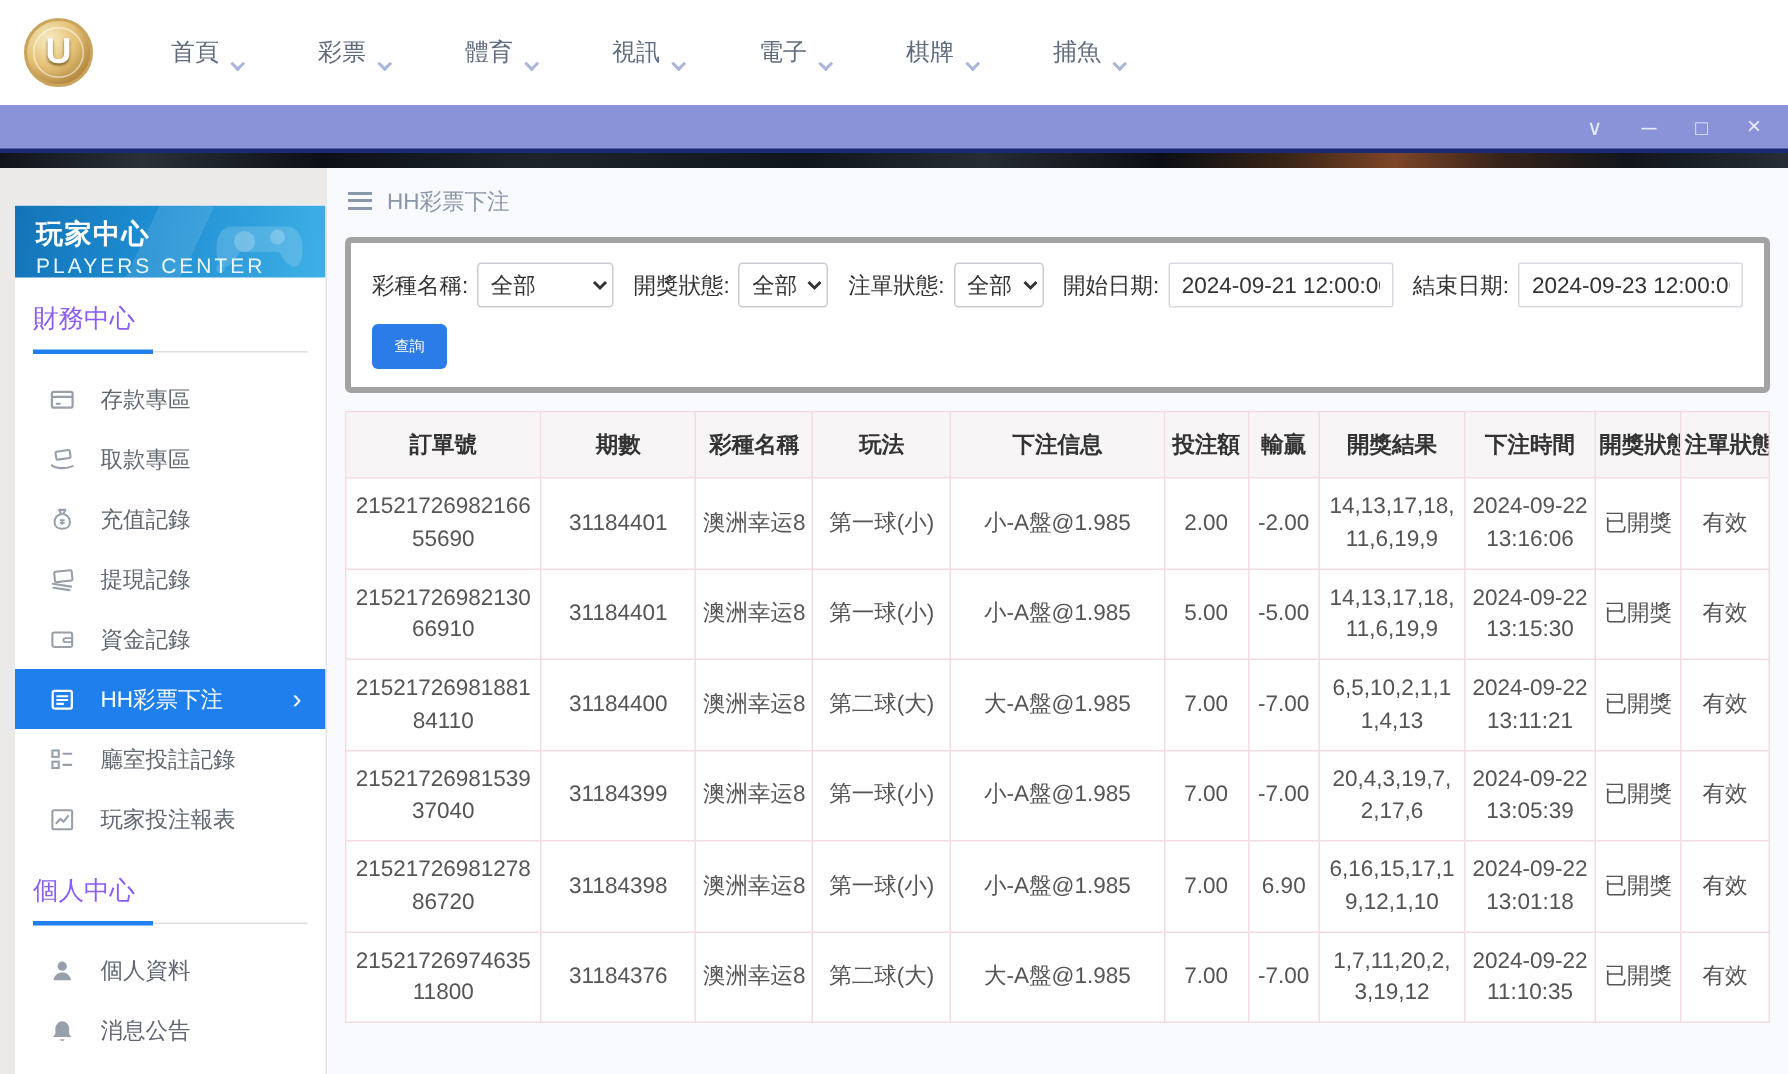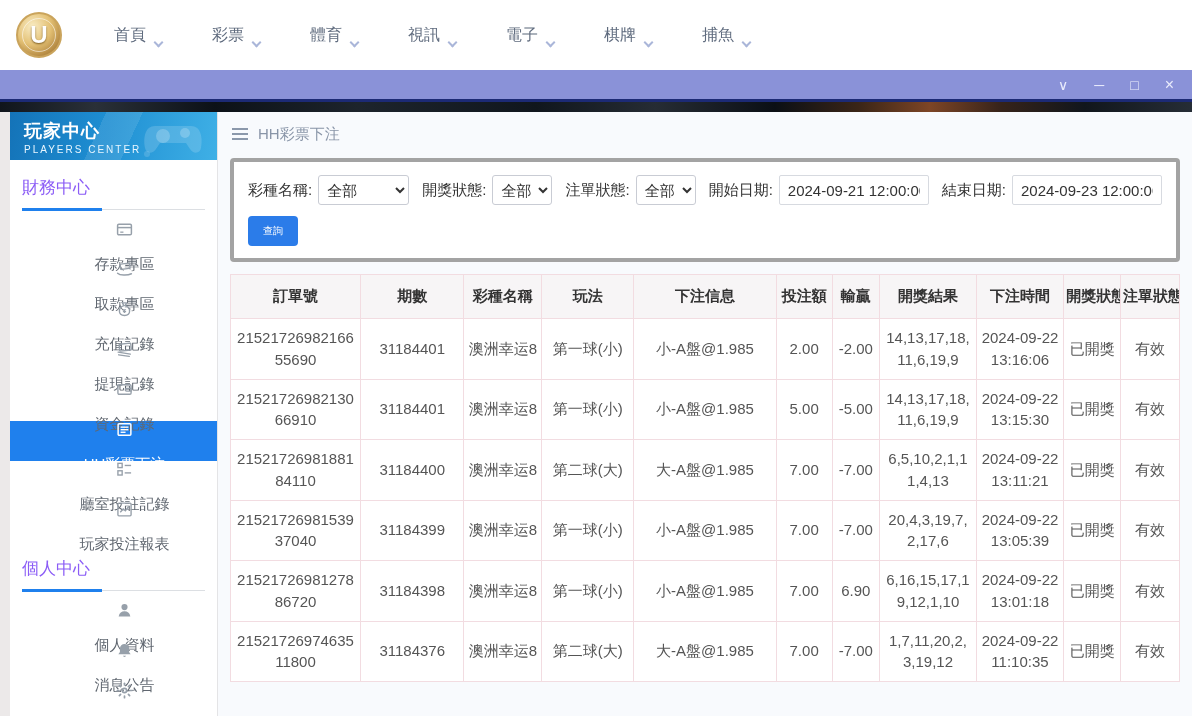--- a/index.html
+++ b/index.html
@@ -30,34 +30,34 @@
 
   
   .darkstrip { height:10px; flex:0 0 auto;
     background:linear-gradient(90deg,#10151c 0%,#2a3038 8%,#0c1117 18%,#1d242c 30%,#10161d 45%,#262c34 55%,#0b0f15 65%,#3a2517 72%,#7d4526 78%,#36231a 84%,#11161c 91%,#262d36 100%); }
 
   
   .content { flex:1 1 auto; display:flex; overflow:hidden; background:#ece9e9; }
 
   
   .sidebar { width:208px; margin-left:10px; background:#ffffff; flex:0 0 auto; overflow:hidden;
-             border-right:1px solid #e4e4e6; }
+             border-right:1px solid #e4e4e6;margin-top:25px; }
   .side-head { height:48px; position:relative; overflow:hidden; padding:7px 0 0 14px;
                background:linear-gradient(100deg,#1473b8 0%, #1e8ed2 45%, #3fb0e6 100%); }
   .side-head::after { content:""; position:absolute; inset:0;
                background:linear-gradient(115deg, transparent 42%, rgba(255,255,255,.10) 42%, rgba(255,255,255,.10) 58%, transparent 58%); }
   .side-title { color:#fff; font-size:18px; font-weight:bold; letter-spacing:1px; position:relative; z-index:1; }
-  .side-sub { color:#e8f6ff; font-size:10px; letter-spacing:2px; margin-top:1px; position:relative; z-index:1; }
+  .side-sub { color:#e8f6ff; font-size:14px; letter-spacing:2px; margin-top:1px; position:relative; z-index:1; }
   .pad-svg { position:absolute; right:8px; top:6px; z-index:0; }
   .side-section { margin:16px 12px 0; color:#8b5cf6; font-size:17px; }
   .side-underline { margin:9px 12px 10px; height:3px; position:relative; background:transparent; }
   .side-underline::before { content:""; position:absolute; left:0; right:0; top:1px; height:1px; background:#dcdfe3; }
   .side-underline::after { content:""; position:absolute; left:0; width:80px; top:0; height:3px; background:#1f80ed; }
   .menu-item { height:40px; display:flex; align-items:center; padding-left:22px; gap:17px;
-               color:#606770; font-size:15px; cursor:pointer;flex-direction:column; }
+               color:#606770; font-size:15px; cursor:pointer; }
   .mi-icon { width:18px; display:flex; align-items:center; justify-content:center; color:#97a0aa; }
   .menu-item.active { background:#1f80ed; color:#ffffff; }
   .menu-item.active .mi-icon { color:#ffffff; }
   .mi-arrow { margin-left:auto; margin-right:16px; font-size:18px; line-height:1; }
 
   
   .main { flex:1 1 auto; background:#f8fafd; overflow:hidden; display:flex; flex-direction:column; }
   .breadcrumb { height:44px; display:flex; align-items:center; gap:10px; padding-left:14px;
                 color:#8995a8; font-size:15px; flex:0 0 auto; }
   .burger { width:16px; height:12px; cursor:pointer;

